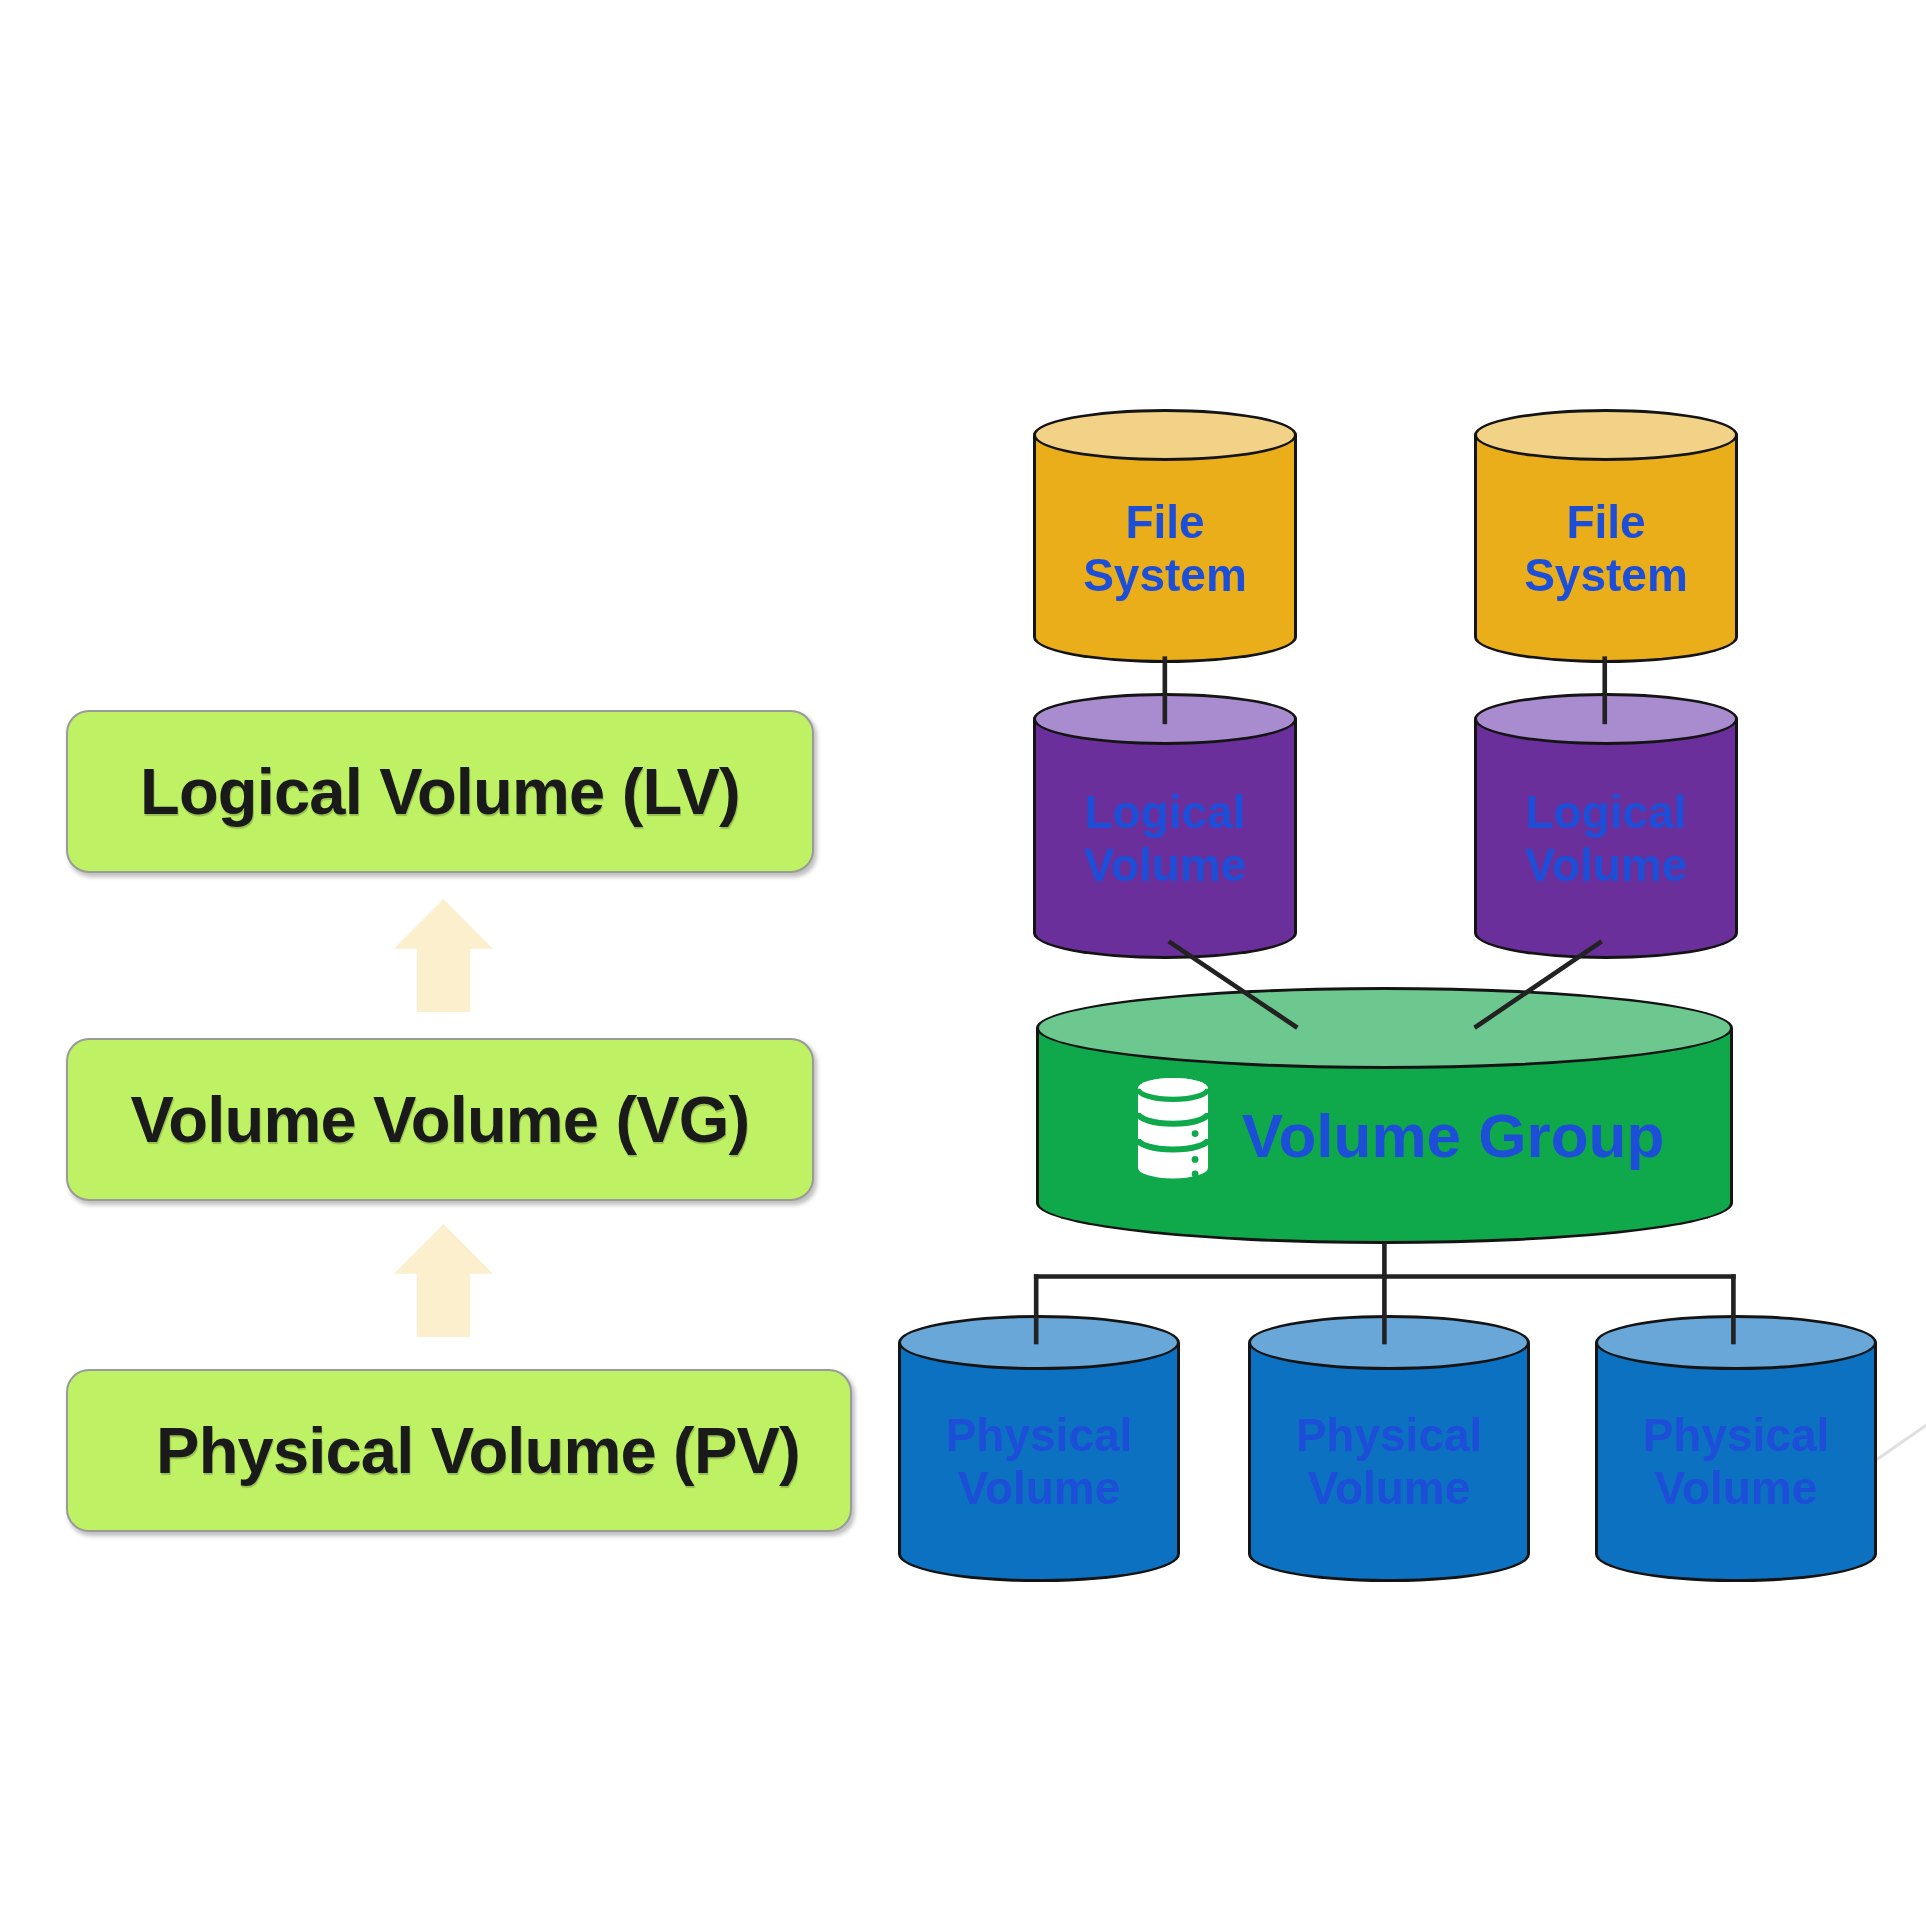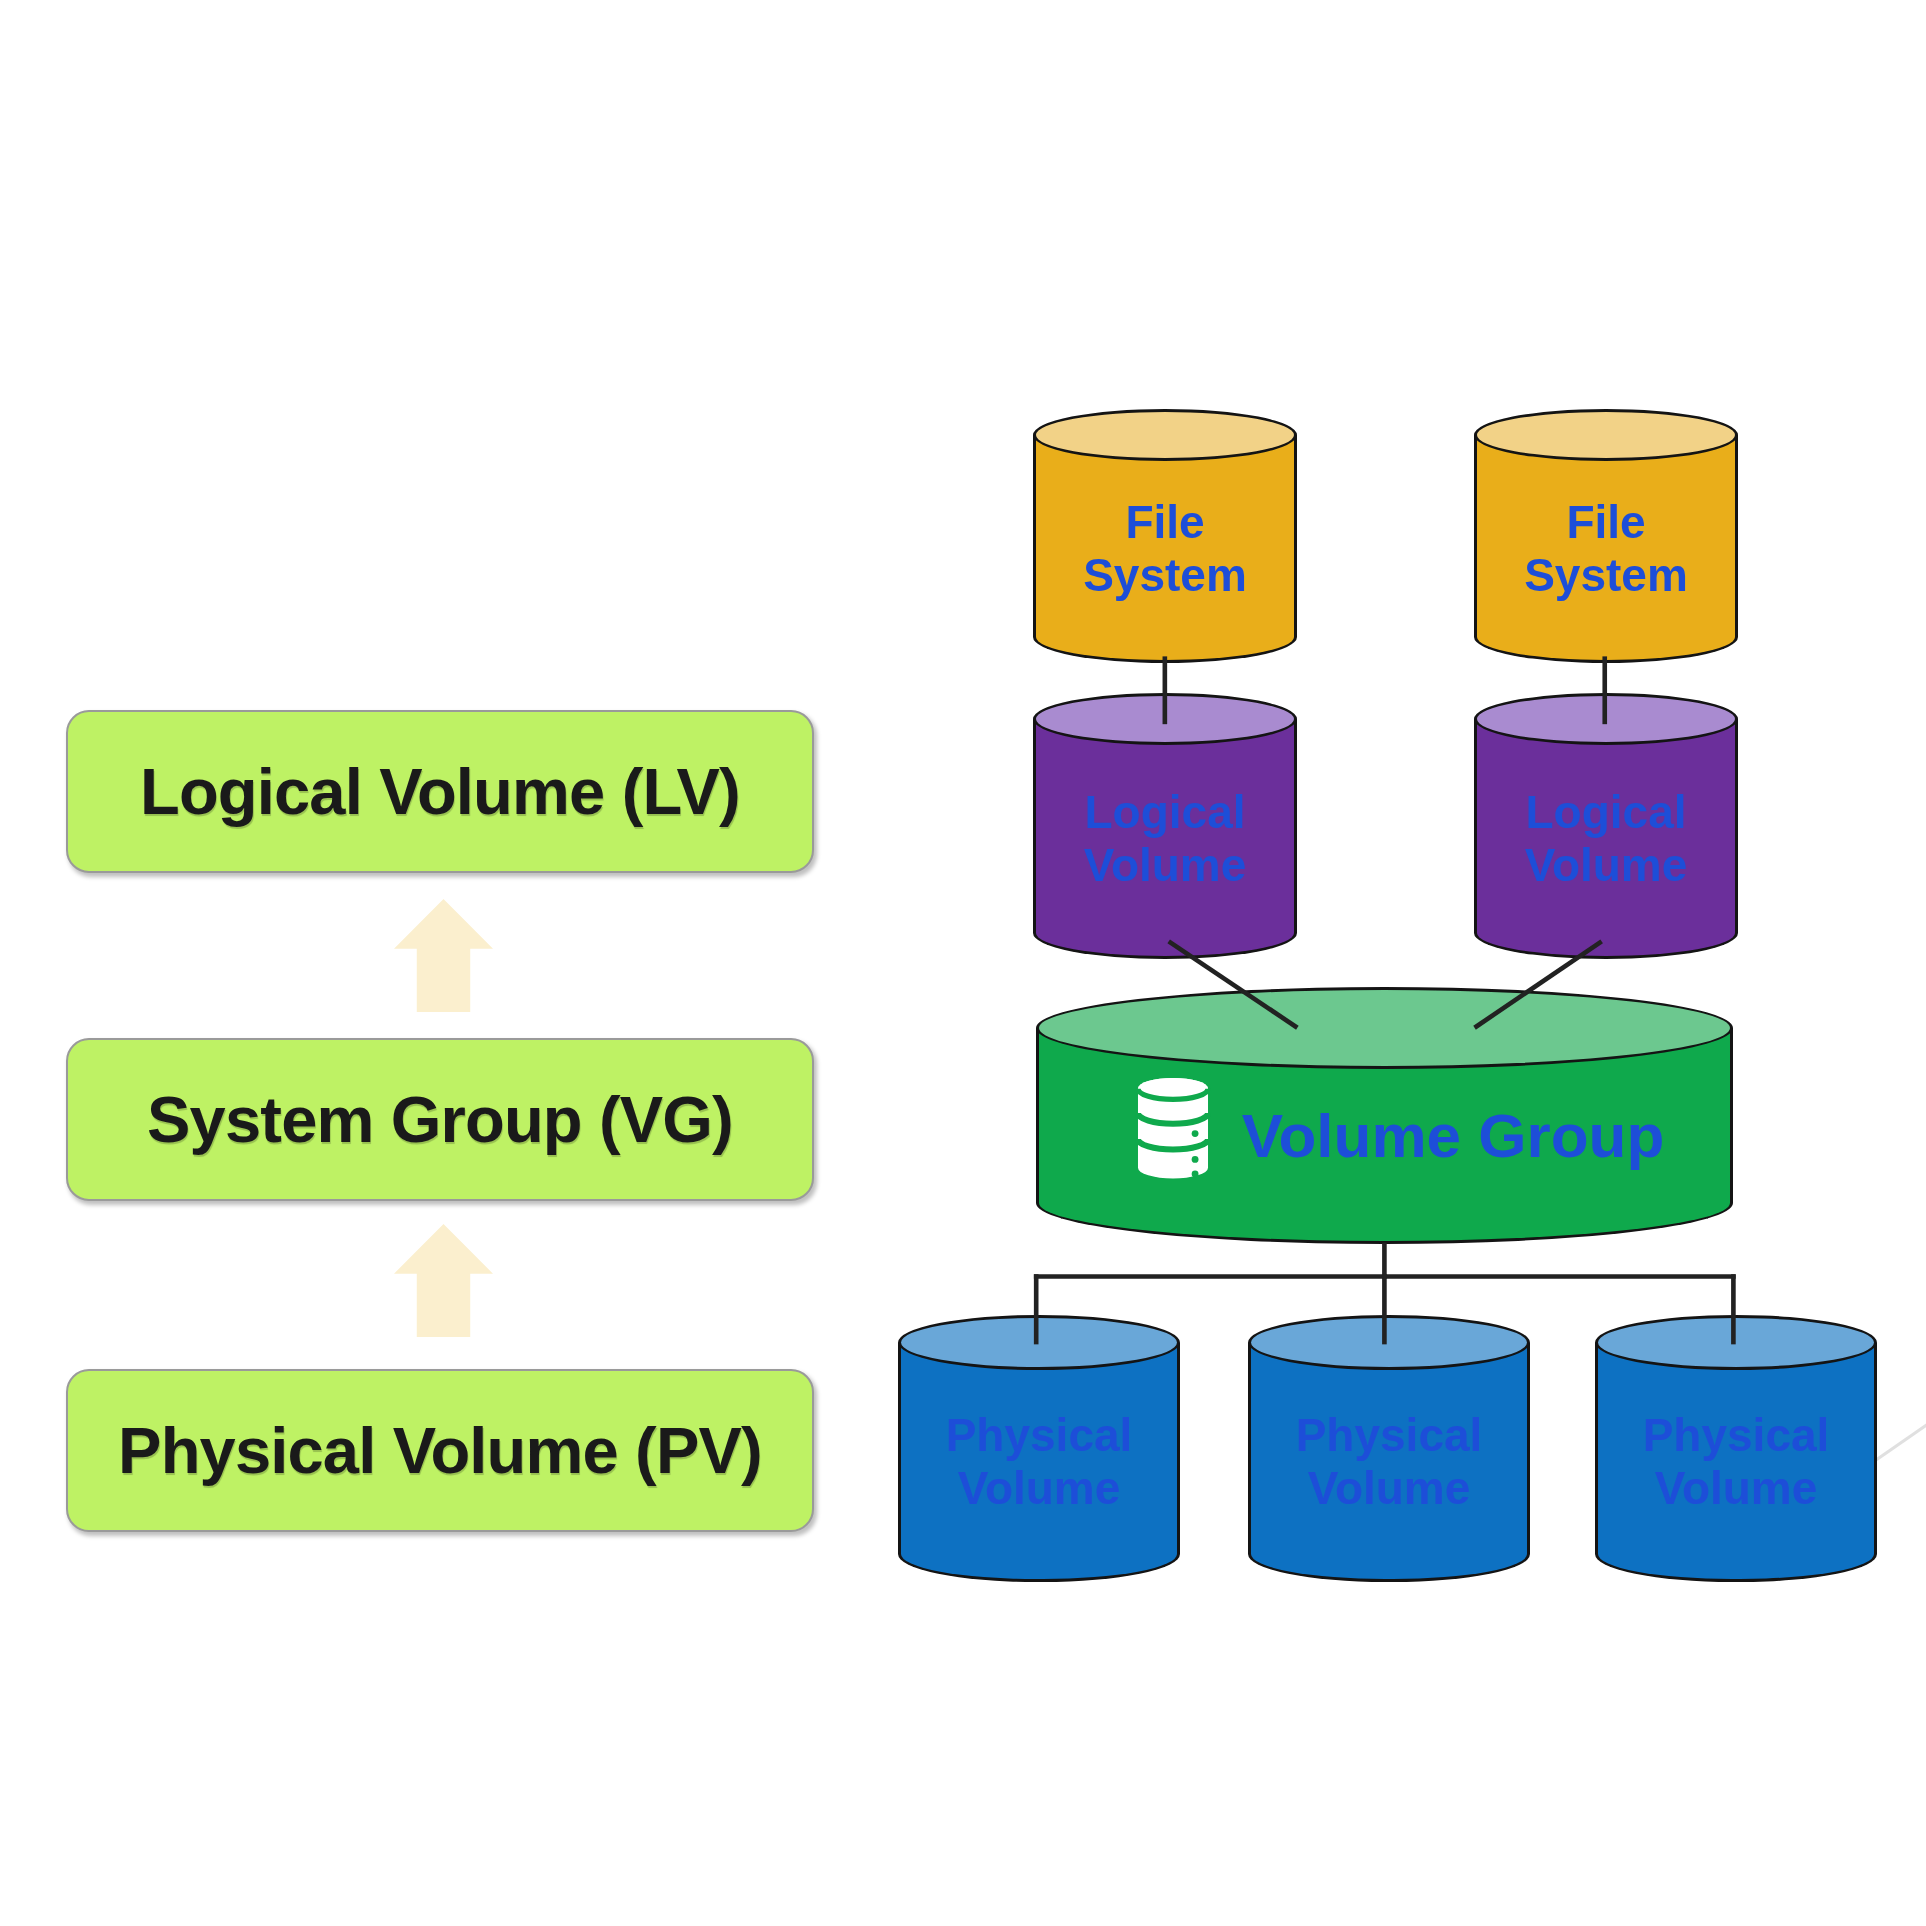--- a/index.html
+++ b/index.html
@@ -83,26 +83,26 @@
     <line x1="2525" y1="1833" x2="2255" y2="2020" stroke="#E0E0E0" stroke-width="4"></line>
   </svg>
 
   <div class="label-box" style="top:710px;">
     <span>Logical Volume (LV)</span>
   </div>
 
   <div class="up-arrow" style="top:899px;"></div>
 
   <div class="label-box" style="top:1038px;">
-    <span>System Group (VG)</span>
+    <span>Volume Volume (VG)</span>
   </div>
 
   <div class="up-arrow" style="top:1224px;"></div>
 
-  <div class="label-box" style="top:1369px;">
+  <div class="label-box" style="top:1369px;padding-left:38px;">
     <span>Physical Volume (PV)</span>
   </div>
 
   <div class="cyl cyl-fs" style="left:1033px;top:409px;">
     <div class="cyl-body"></div>
     <div class="cyl-top"></div>
     <div class="cyl-label">
       <span>File</span>
       <span>System</span>
     </div>

